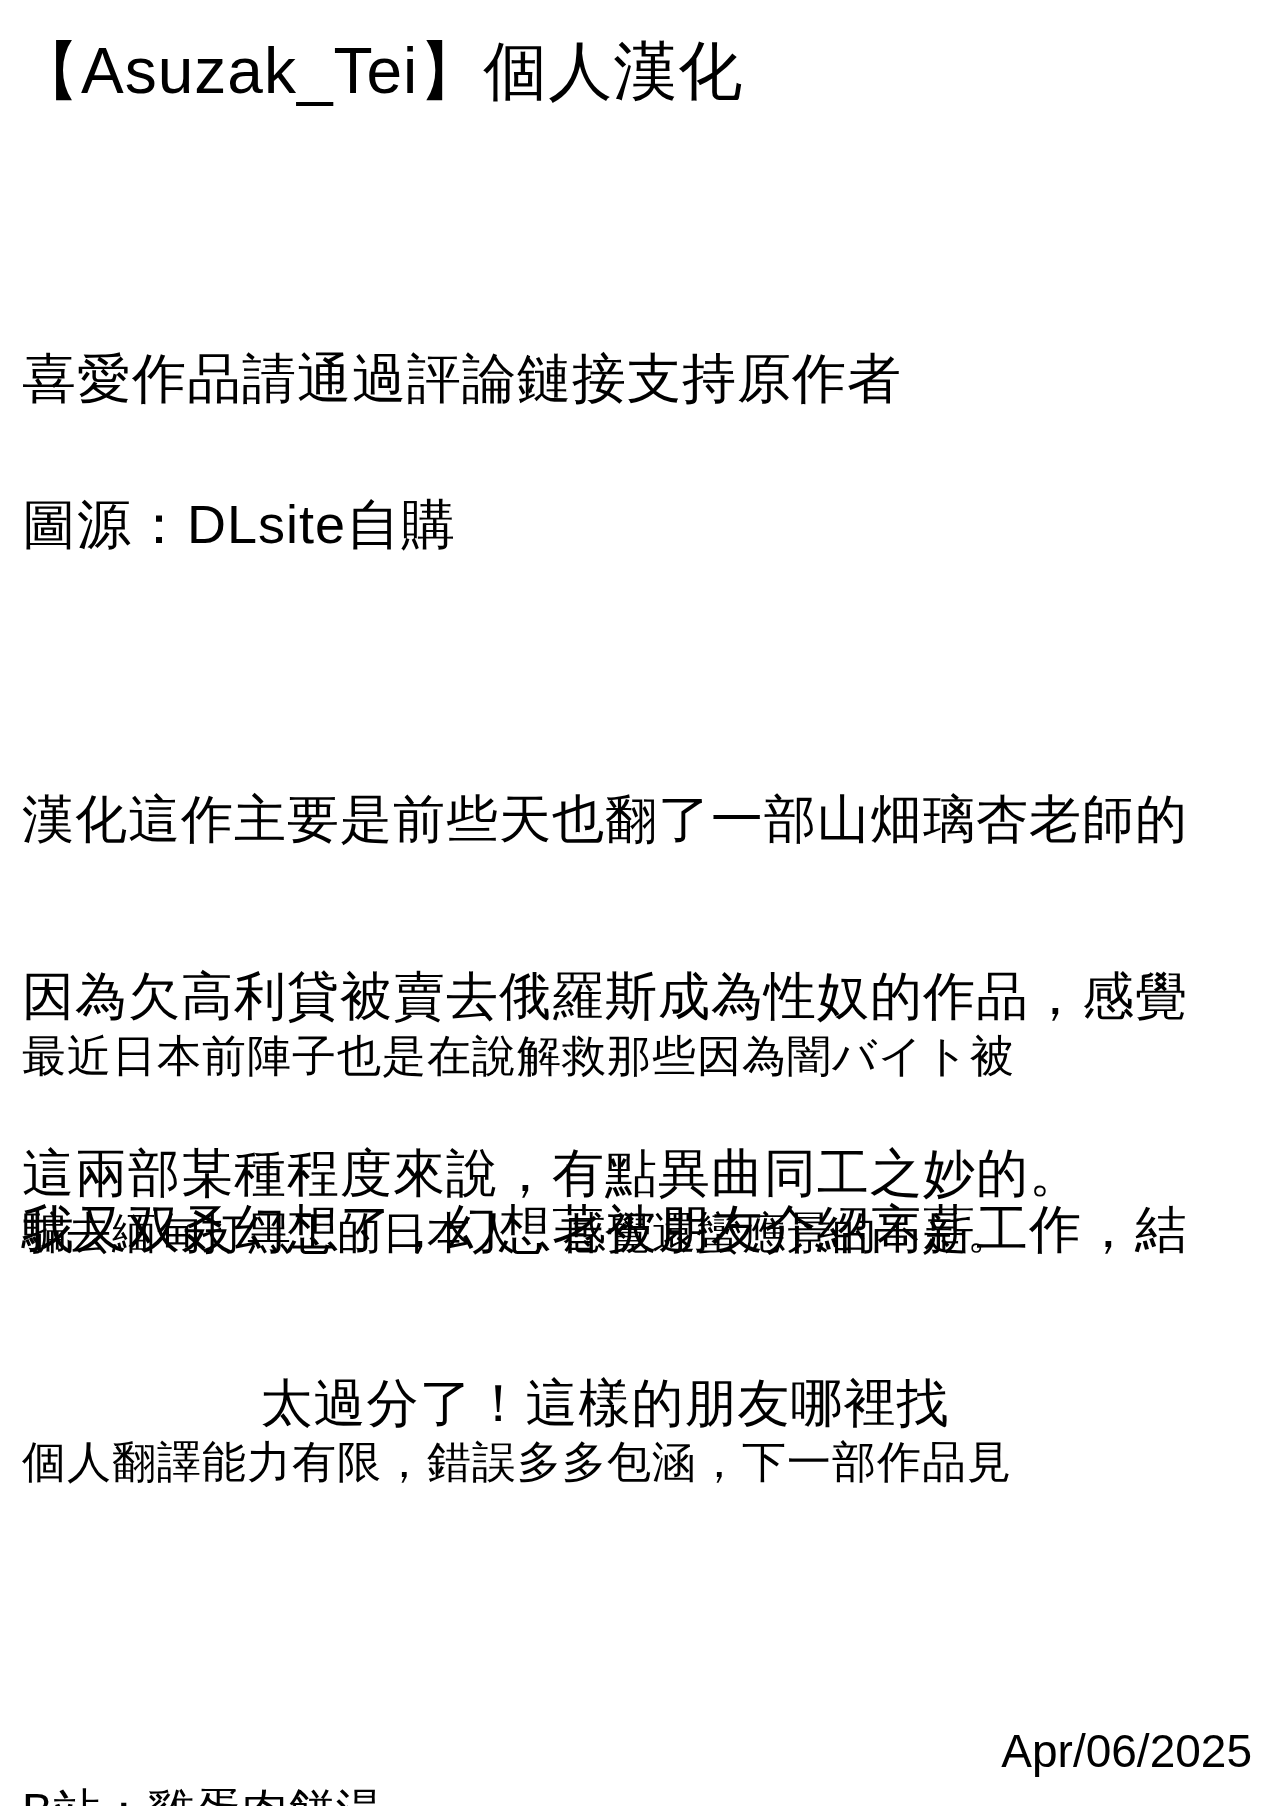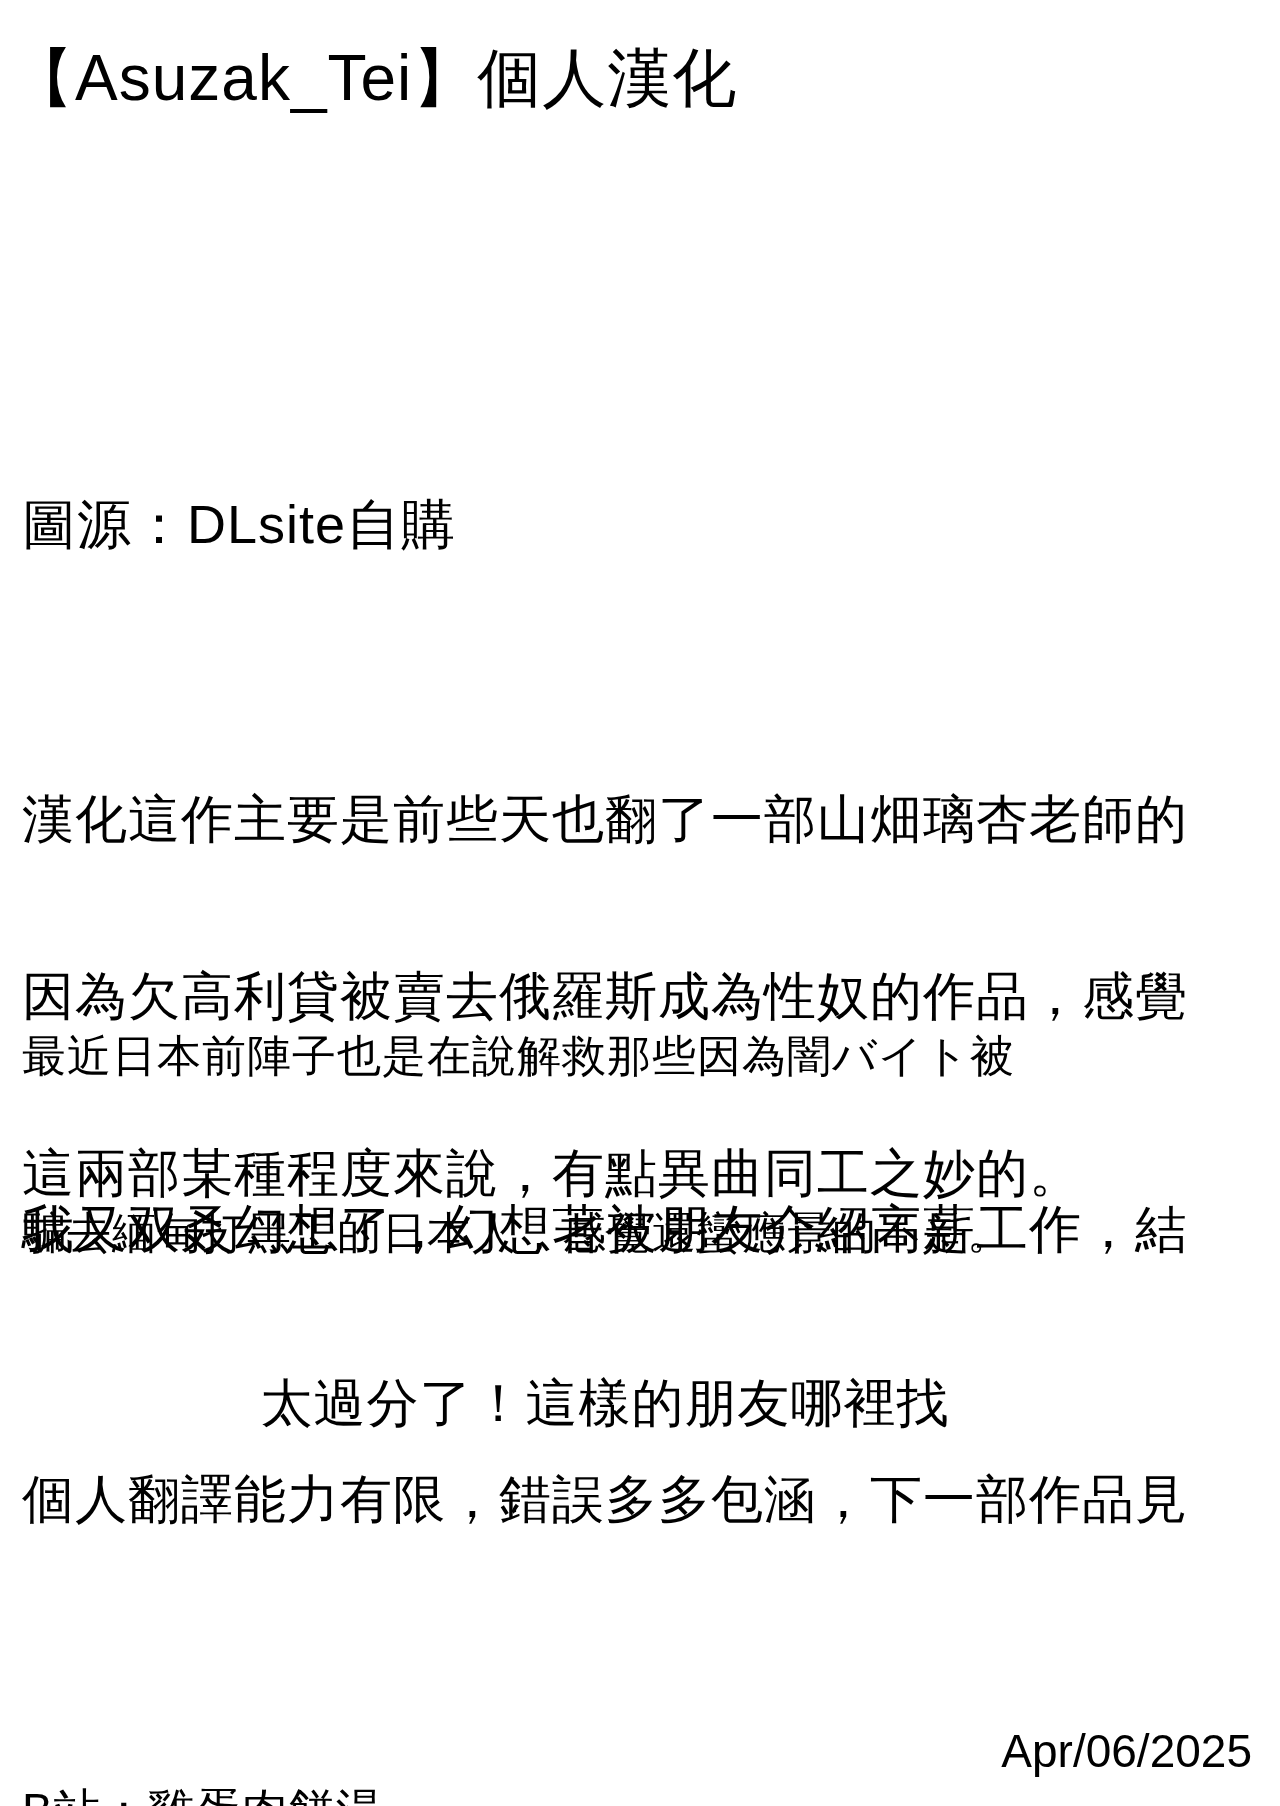--- a/index.html
+++ b/index.html
@@ -16,24 +16,23 @@
     overflow: hidden;
   }
   .block {
     position: absolute;
     left: 22px;
     white-space: pre;
     letter-spacing: 1px;
   }
   .title-block {
     top: 28px;
-    left: 10px;
+    left: 16px;
     font-size: 64px;
     line-height: 86px;
-    margin-top: 7px;
   }
   .notice-block {
     top: 196px;
     font-size: 54px;
     line-height: 73px;
   }
   .source-block {
     top: 488px;
     font-size: 54px;
     line-height: 73px;
@@ -49,23 +48,22 @@
     line-height: 59px;
   }
   .para-fantasy-block {
     top: 1084px;
     font-size: 52px;
     line-height: 58px;
     text-align: center;
   }
   .closing-block {
     top: 1432px;
-    font-size: 52px;
+    font-size: 44px;
     line-height: 60px;
-    margin-top: 37px;
   }
   .footer-left-block {
     top: 1660px;
     font-size: 46px;
     line-height: 60px;
   }
   .footer-date-block {
     left: auto;
     right: 28px;
     top: 1724px;
@@ -77,20 +75,21 @@
   .line {
     display: block;
   }
 </style>
 </head>
 <body style="background: rgb(255, 255, 255); color: rgb(0, 0, 0);">
 
 <div class="block title-block">【Asuzak_Tei】個人漢化</div>
 
 <div class="block notice-block">
+  <span class="line">喜愛作品請通過評論鏈接支持原作者</span>
 </div>
 
 <div class="block source-block">圖源：DLsite自購</div>
 
 <div class="block para-translation-block">
   <span class="line">漢化這作主要是前些天也翻了一部山畑璃杏老師的</span>
   <span class="line">因為欠高利貸被賣去俄羅斯成為性奴的作品，感覺</span>
   <span class="line">這兩部某種程度來說，有點異曲同工之妙的。</span>
 </div>
 

